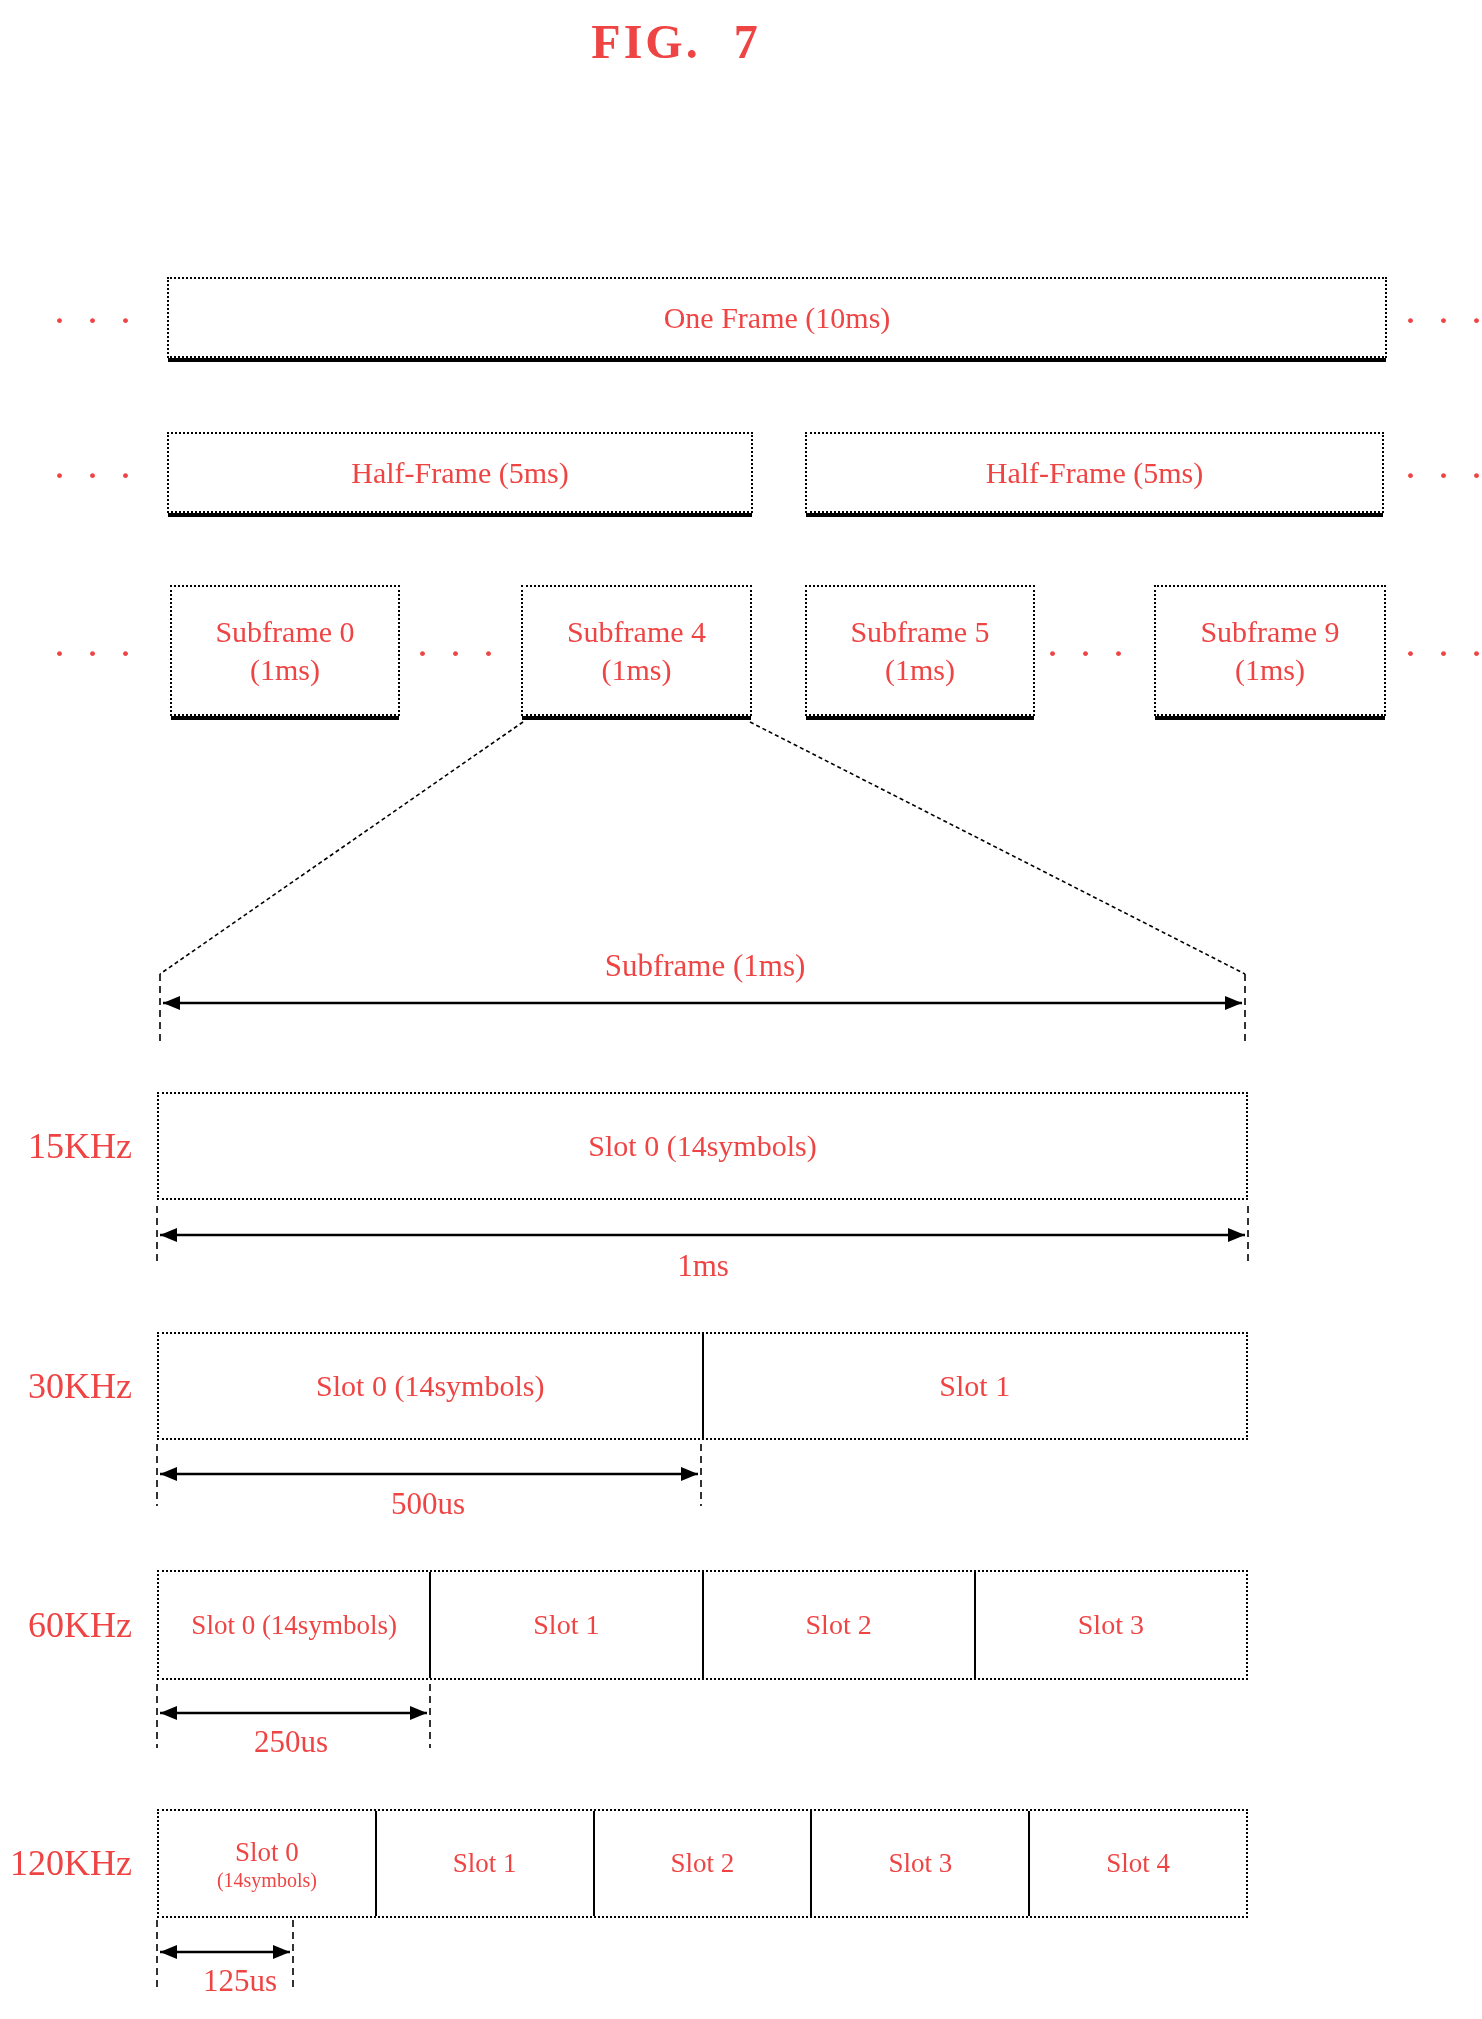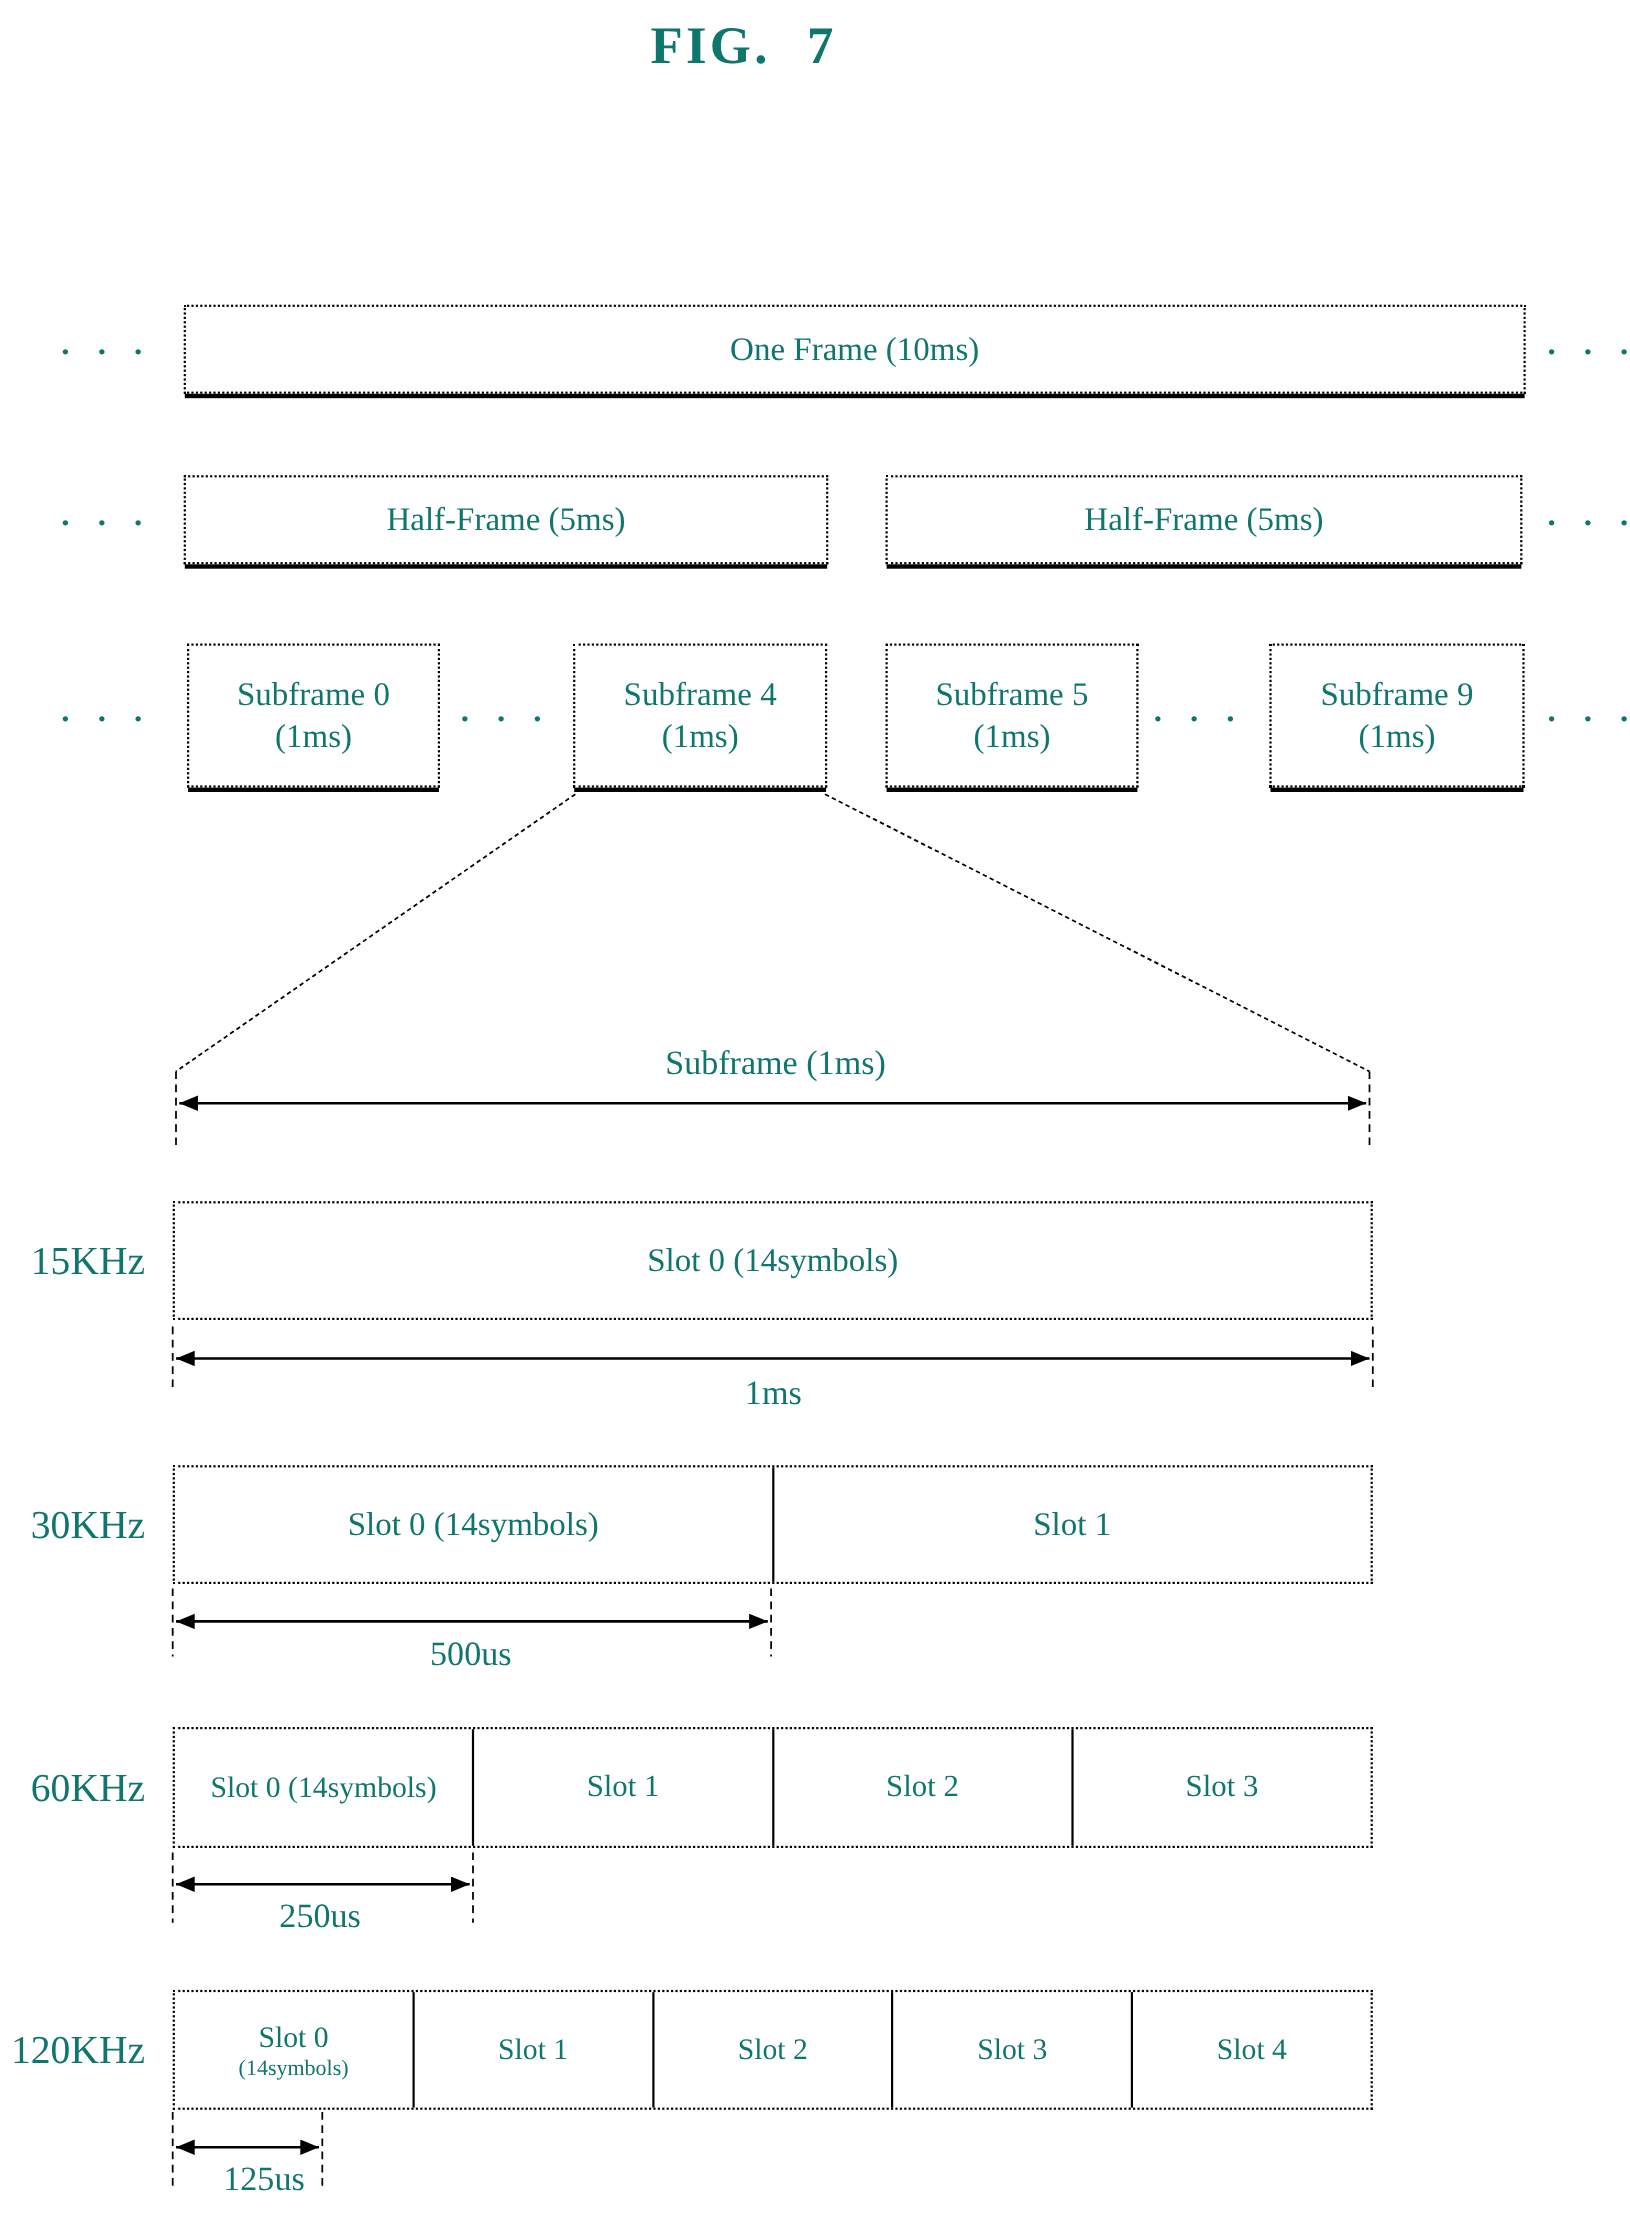--- a/index.html
+++ b/index.html
@@ -1,18 +1,18 @@
 <!DOCTYPE html>
 <html><head>
 <meta charset="utf-8">
 <style>
   html,body{margin:0;padding:0;background:#ffffff;}
   #page{
     position:relative;width:1482px;height:2019px;background:#ffffff;
-    font-family:"Liberation Serif","DejaVu Serif",serif;color:#0f766e;overflow:hidden;
+    font-family:"Liberation Serif","DejaVu Serif",serif;color:#ef4444;overflow:hidden;
   }
   .abs{position:absolute;box-sizing:border-box;}
   .fig-title{
     font-size:48px;font-weight:bold;letter-spacing:3px;word-spacing:18px;
     transform:translateX(-50%);white-space:nowrap;
   }
   .box{
     position:absolute;box-sizing:border-box;background:#fff;
     border:2px dotted #000;
     display:flex;align-items:center;justify-content:center;

